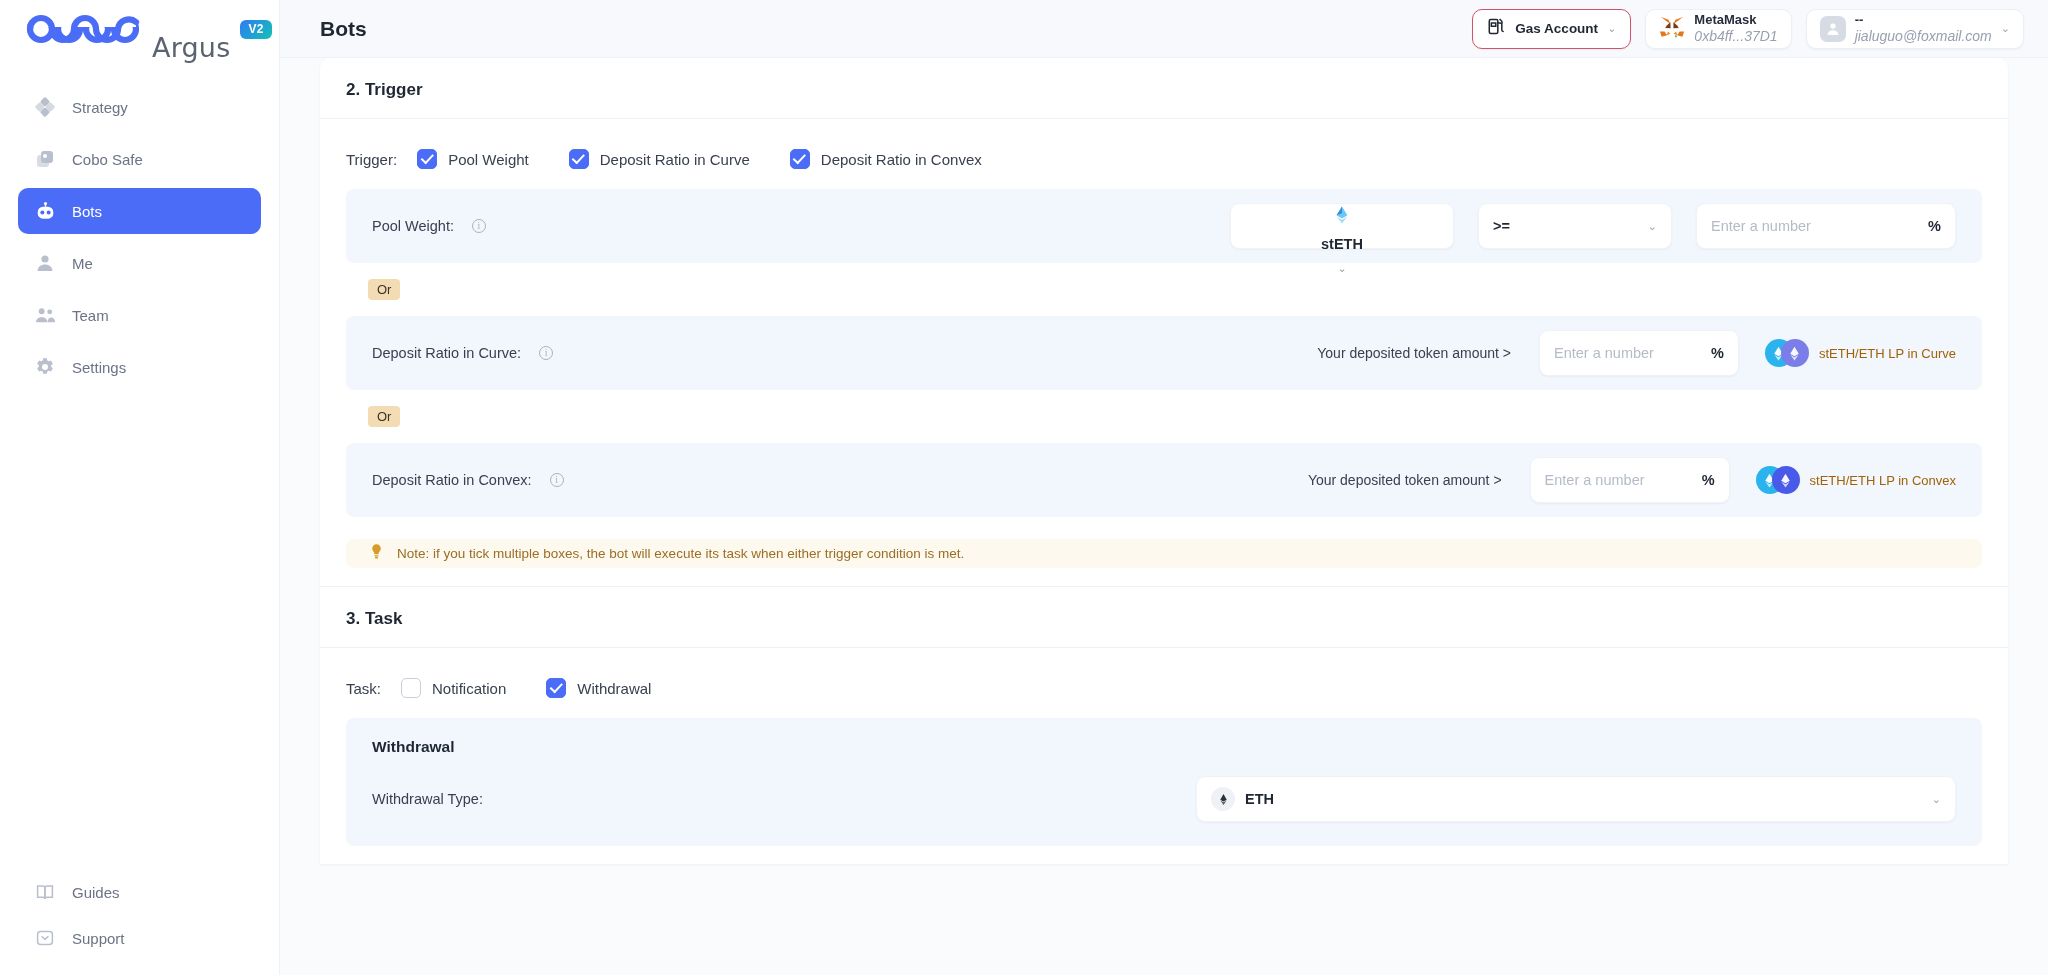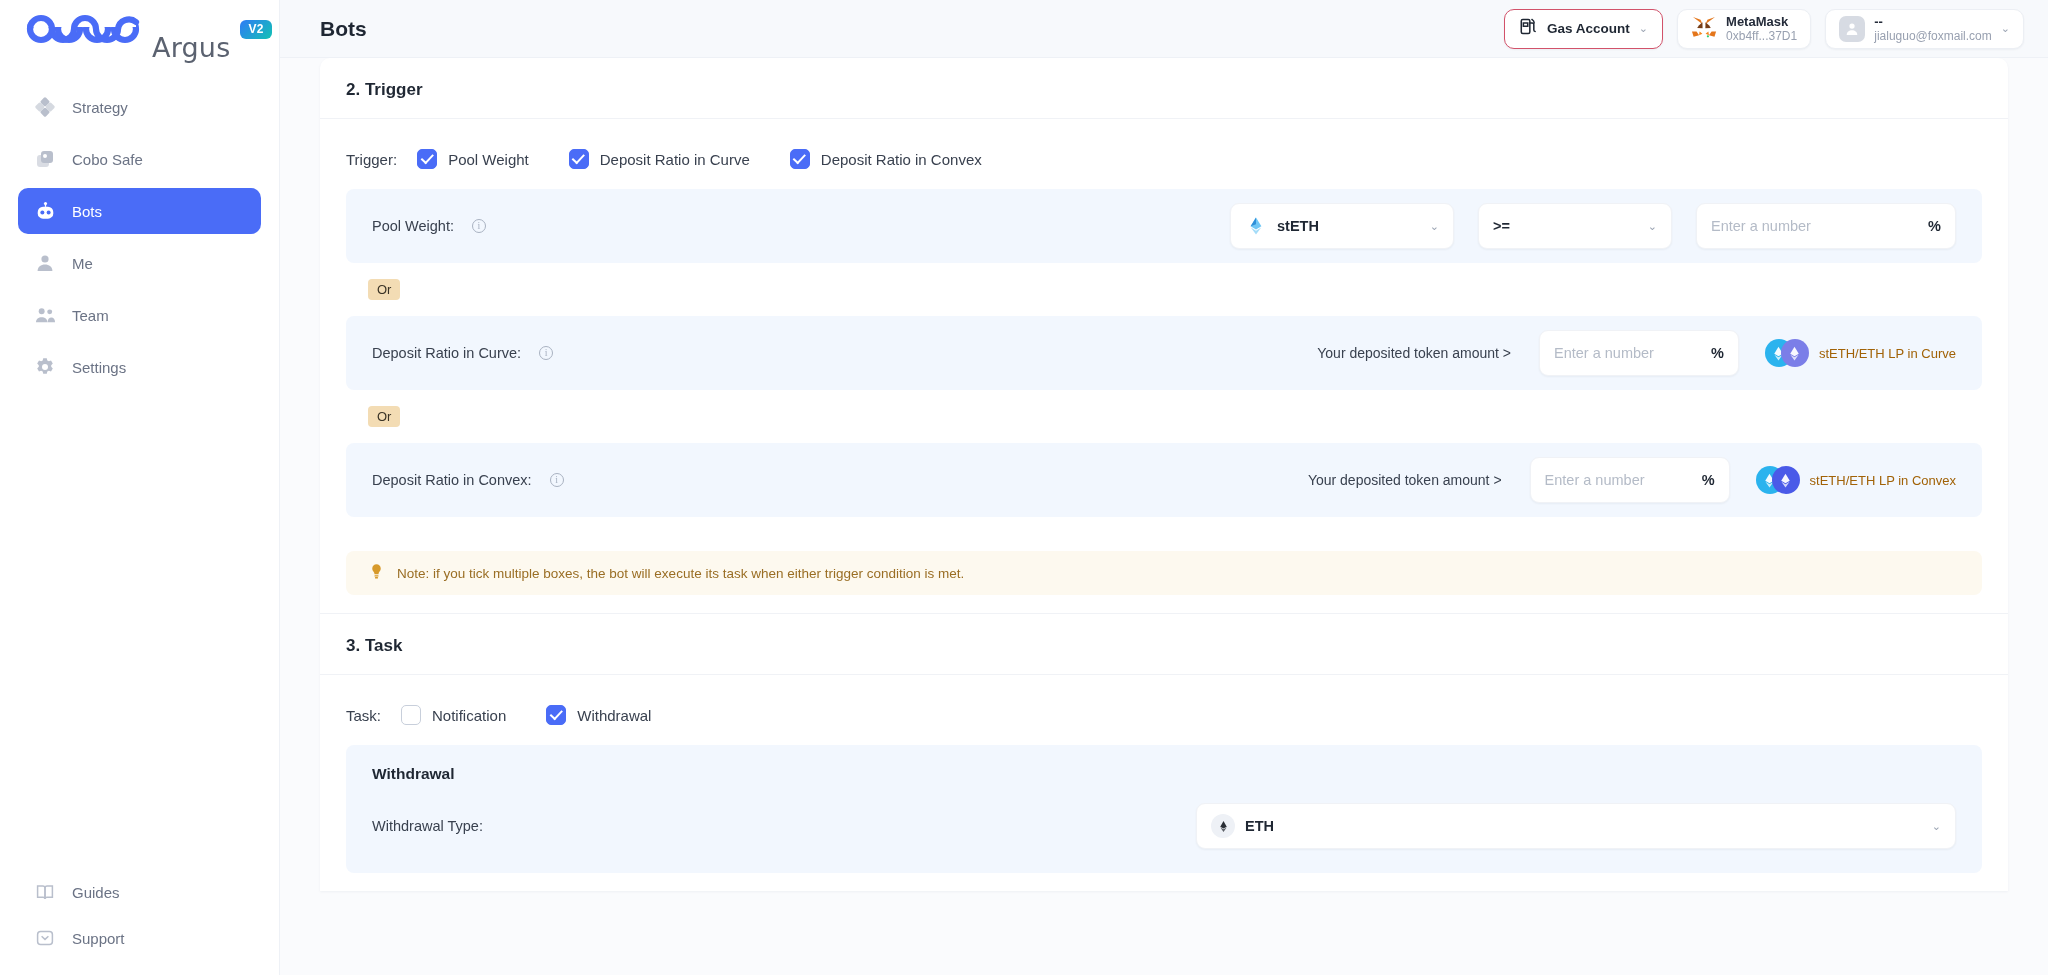--- a/index.html
+++ b/index.html
@@ -84,21 +84,21 @@
     display: flex; align-items: center; gap: 9px;
     padding: 0 13px; cursor: pointer;
     border: 1px solid #eceff4;
     box-shadow: 0 1px 2px rgba(20,30,60,.05);
   }
   .chip.gas { border: 1.6px solid #d2526a; padding: 0 14px; }
   .chip-label { font-size: 13.5px; font-weight: 700; color: #1f2733; }
   .caret-grey { color: #9aa3b2; font-size: 11px; }
   .chip-two { display: flex; flex-direction: column; justify-content: center; line-height: 1.2; }
   .chip-two .l1 { font-size: 13px; font-weight: 700; color: #252c3a; }
-  .chip-two .l2 { font-size: 12px; color: #98a0b0; }
+  .chip-two .l2 { font-size: 14px; color: #98a0b0; font-style: italic; }
   .avatar-sq {
     width: 26px; height: 26px; border-radius: 7px; background: #d7dbe3;
     display: flex; align-items: center; justify-content: center; color: #fff;
   }
 
   
   .content { flex: 1; overflow: hidden; padding: 0 0 4px 0; }
   .card {
     margin: 0 40px; background: #fff;
     border-radius: 10px 10px 0 0;
@@ -141,21 +141,21 @@
   }
   .spacer { flex: 1; }
 
   .sel {
     height: 46px; background: #fff; border-radius: 9px;
     display: flex; align-items: center; padding: 0 14px; gap: 10px;
     cursor: pointer; border: 1px solid #f0f2f6;
     box-shadow: 0 1px 2px rgba(20,30,60,.05);
   }
   .sel .val { font-size: 14.5px; font-weight: 700; color: #1f2733; flex: 1; }
-  .sel.token { width: 224px; }
+  .sel.token { width: 224px; flex-direction: column; }
   .sel.op { width: 194px; margin-left: 24px; }
   .inp {
     height: 46px; background: #fff; border-radius: 9px;
     display: flex; align-items: center; padding: 0 14px;
     border: 1px solid #f0f2f6; margin-left: 24px; width: 260px;
     box-shadow: 0 1px 2px rgba(20,30,60,.05);
   }
   .inp input {
     border: 0; outline: 0; flex: 1; font-size: 14.5px;
     font-family: "Liberation Sans", sans-serif; color: #2b3445; background: transparent;
@@ -176,22 +176,22 @@
   .pair { display: flex; align-items: center; width: 44px; flex: 0 0 44px; }
   .coin {
     width: 28px; height: 28px; border-radius: 50%;
     display: flex; align-items: center; justify-content: center;
   }
   .coin.b { background: #2bb3ee; }
   .coin.p { background: #7b7ee8; margin-left: -12px; }
   .coin.cx { background: #4a5ae8; margin-left: -12px; }
 
   .note {
-    margin-top: 34px; background: #fdf9ef; border-radius: 8px;
-    height: 44px; display: flex; align-items: center; gap: 12px;
+    margin-top: 22px; background: #fdf9ef; border-radius: 8px;
+    height: 29px; display: flex; align-items: center; gap: 12px;
     padding: 0 22px;
   }
   .note .txt { font-size: 13.5px; color: #9a6e24; }
 
   .sec-title-inner { font-size: 15.5px; font-weight: 700; color: #1f2733; }
   .wpanel { background: #f2f7fe; border-radius: 8px; margin-top: 14px; padding: 20px 26px 24px; }
   .wrow { display: flex; align-items: center; margin-top: 20px; }
   .wrow .lbl { font-size: 14.5px; color: #39414f; }
   .sel.wide { flex: 0 0 760px; width: 760px; height: 46px; }
   .eth-badge {

